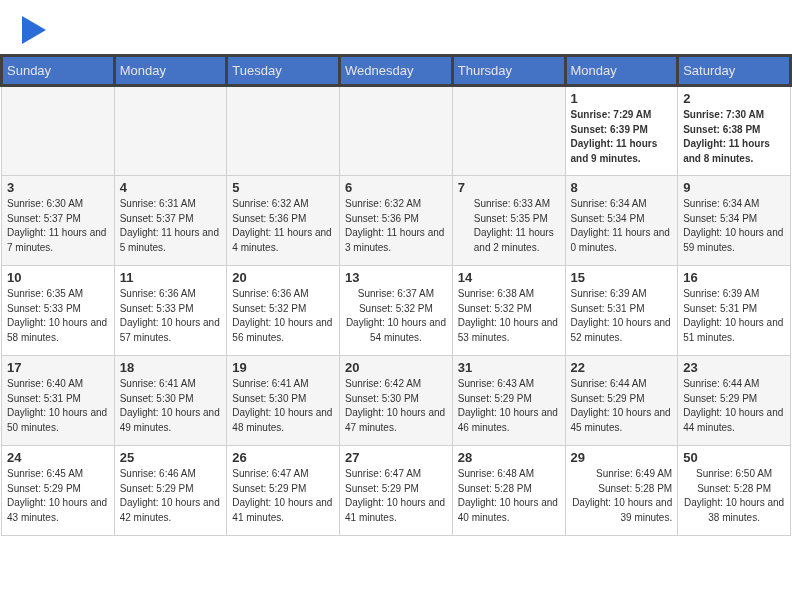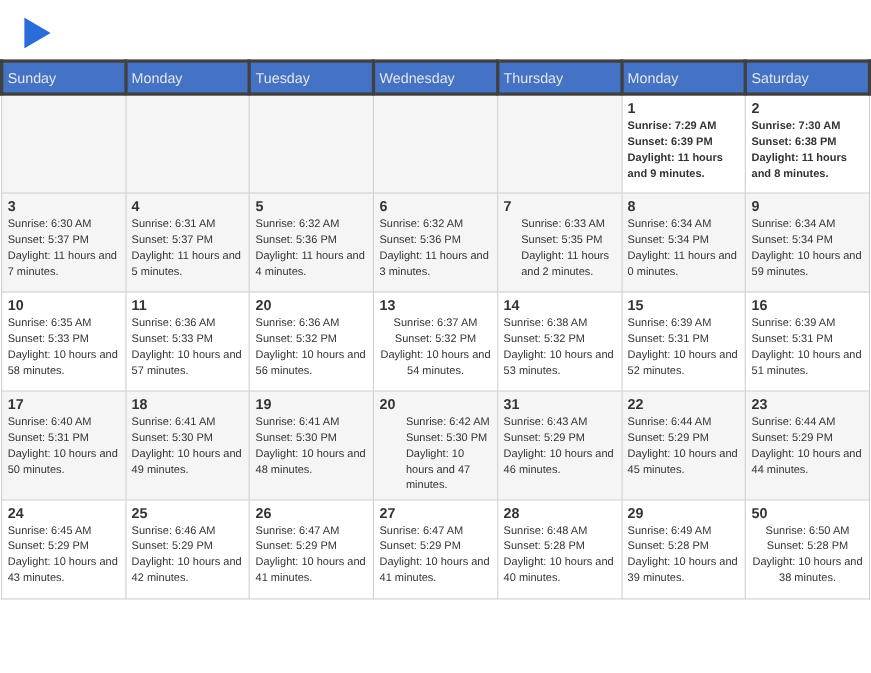--- a/index.html
+++ b/index.html
@@ -244,21 +244,21 @@
 Daylight: 10 hours and 49 minutes.</div>
         </td>
         <td>
           <span class="day-number">19</span>
           <div class="day-info" style="white-space: pre-line;">Sunrise: 6:41 AM
 Sunset: 5:30 PM
 Daylight: 10 hours and 48 minutes.</div>
         </td>
         <td>
           <span class="day-number">20</span>
-          <div class="day-info" style="white-space: pre-line; margin-left: 24px;">Sunrise: 6:42 AM
+          <div class="day-info" style="white-space: pre-line;">Sunrise: 6:42 AM
 Sunset: 5:30 PM
 Daylight: 10 hours and 47 minutes.</div>
         </td>
         <td>
           <span class="day-number">31</span>
           <div class="day-info" style="white-space: pre-line;">Sunrise: 6:43 AM
 Sunset: 5:29 PM
 Daylight: 10 hours and 46 minutes.</div>
         </td>
         <td>
@@ -300,21 +300,21 @@
 Daylight: 10 hours and 41 minutes.</div>
         </td>
         <td>
           <span class="day-number">28</span>
           <div class="day-info" style="white-space: pre-line;">Sunrise: 6:48 AM
 Sunset: 5:28 PM
 Daylight: 10 hours and 40 minutes.</div>
         </td>
         <td>
           <span class="day-number">29</span>
-          <div class="day-info" style="white-space: pre-line;">Sunrise: 6:49 AM
+          <div class="day-info" style="white-space: pre-line; text-align: right;">Sunrise: 6:49 AM
 Sunset: 5:28 PM
 Daylight: 10 hours and 39 minutes.</div>
         </td>
         <td>
           <span class="day-number">50</span>
           <div class="day-info" style="white-space: pre-line; text-align: center;">Sunrise: 6:50 AM
 Sunset: 5:28 PM
 Daylight: 10 hours and 38 minutes.</div>
         </td>
       </tr>

